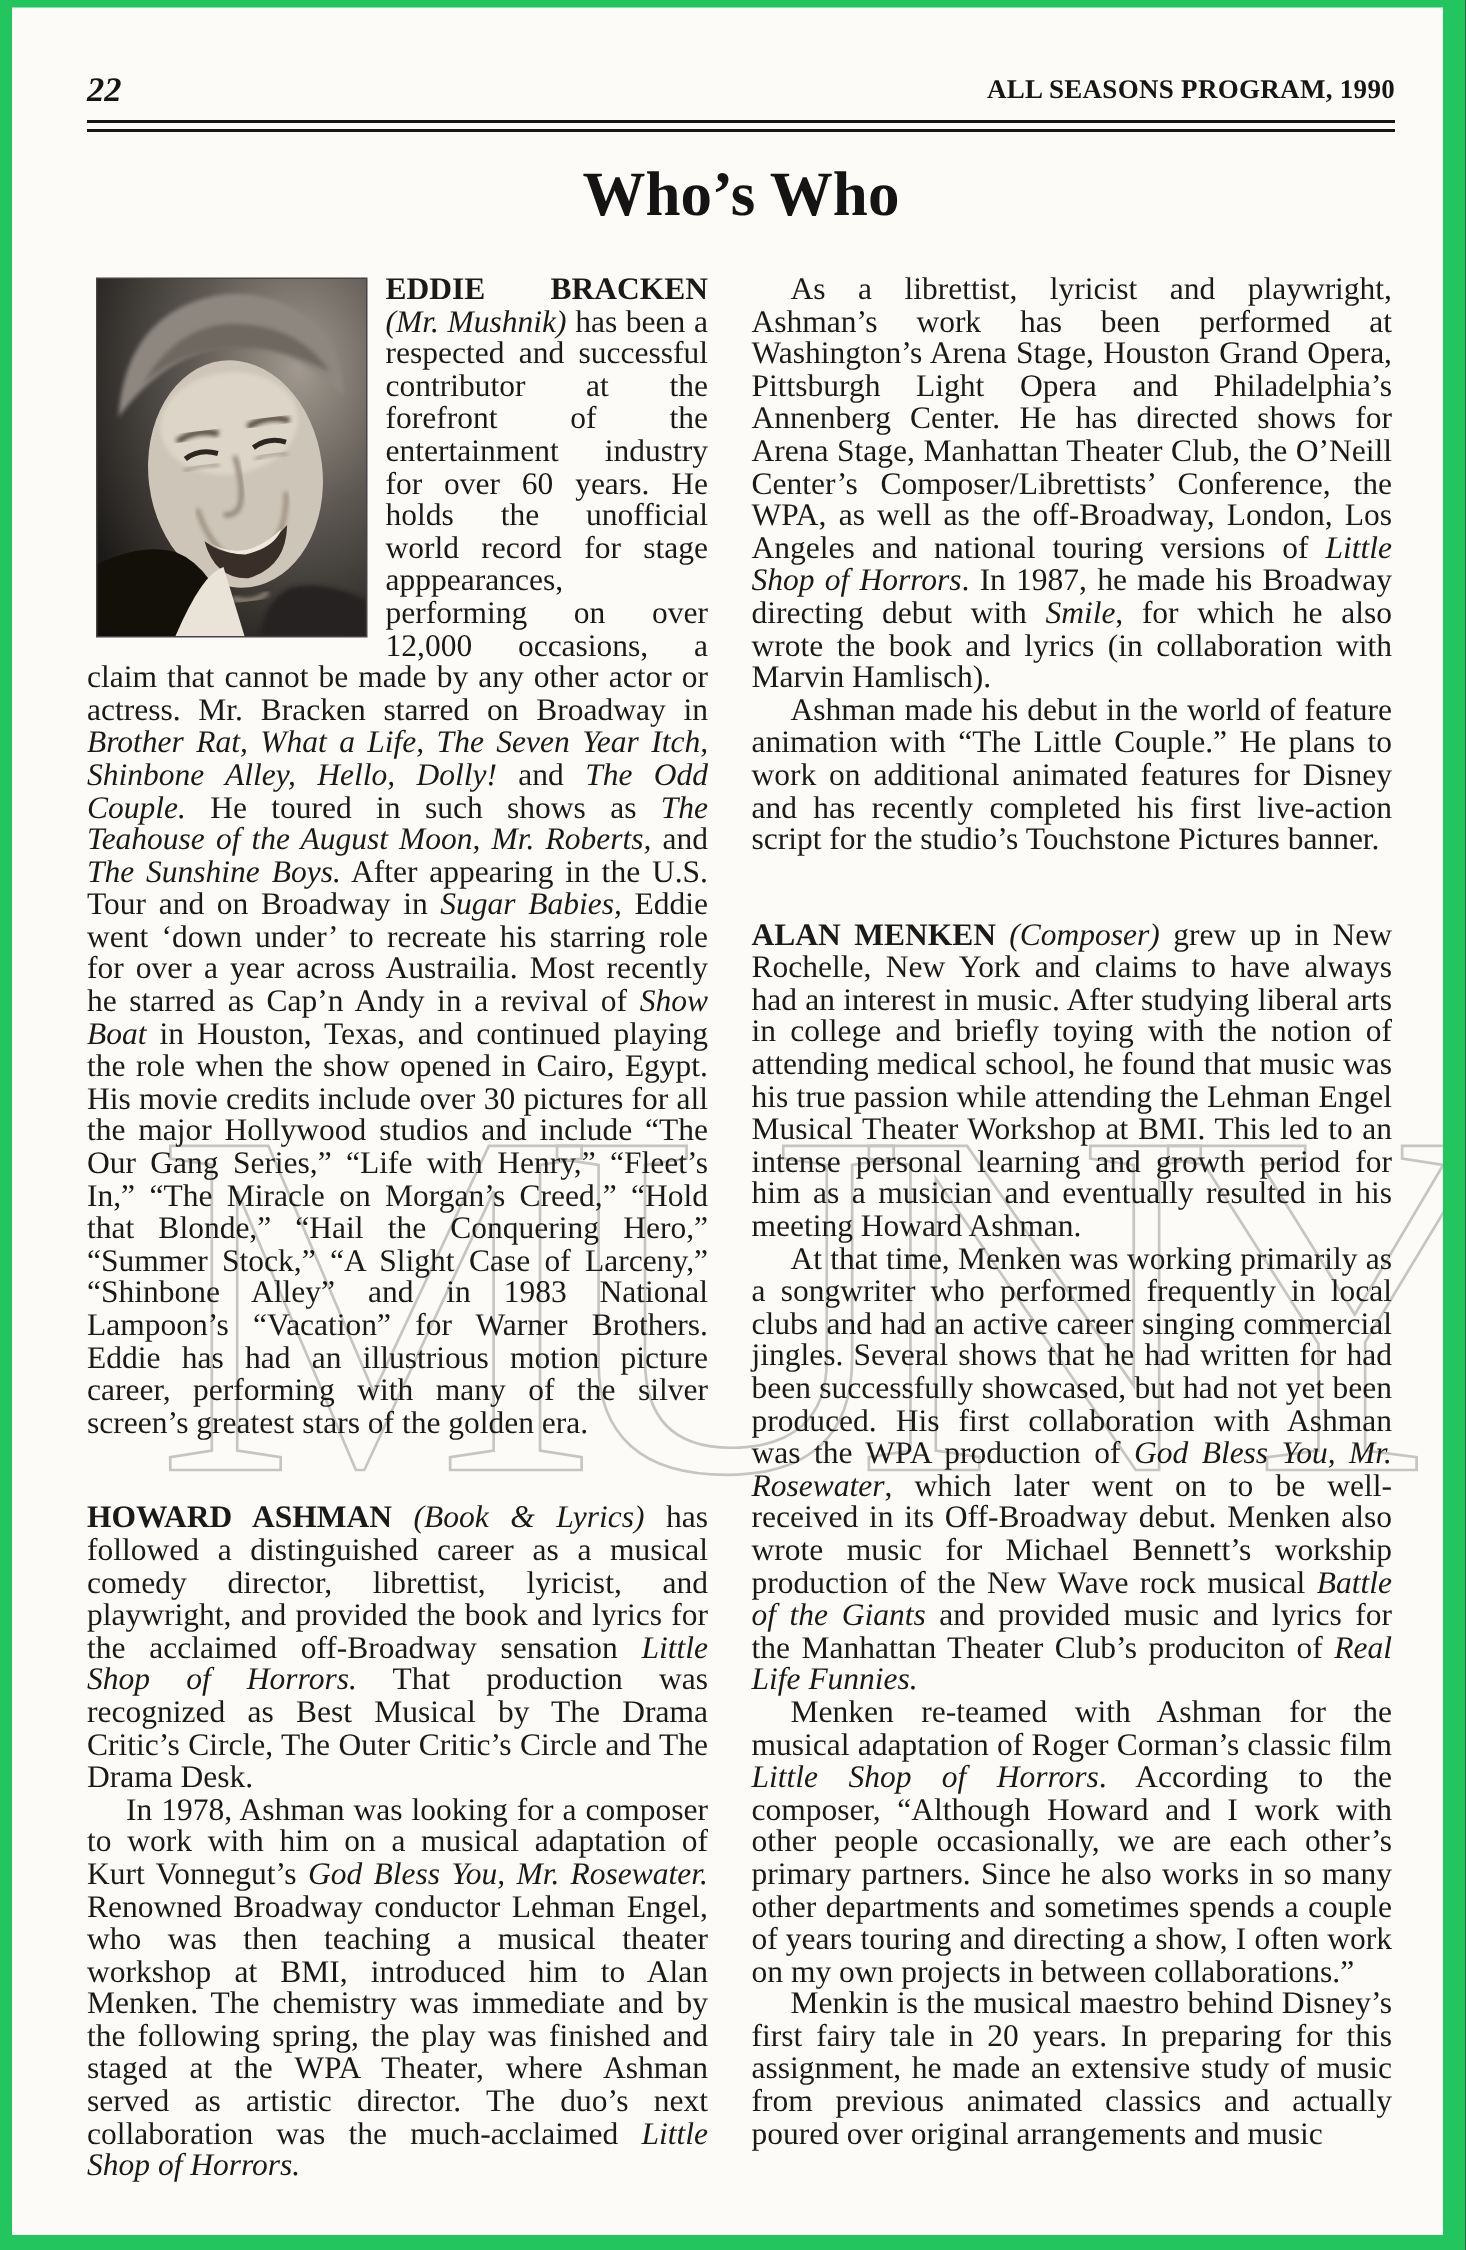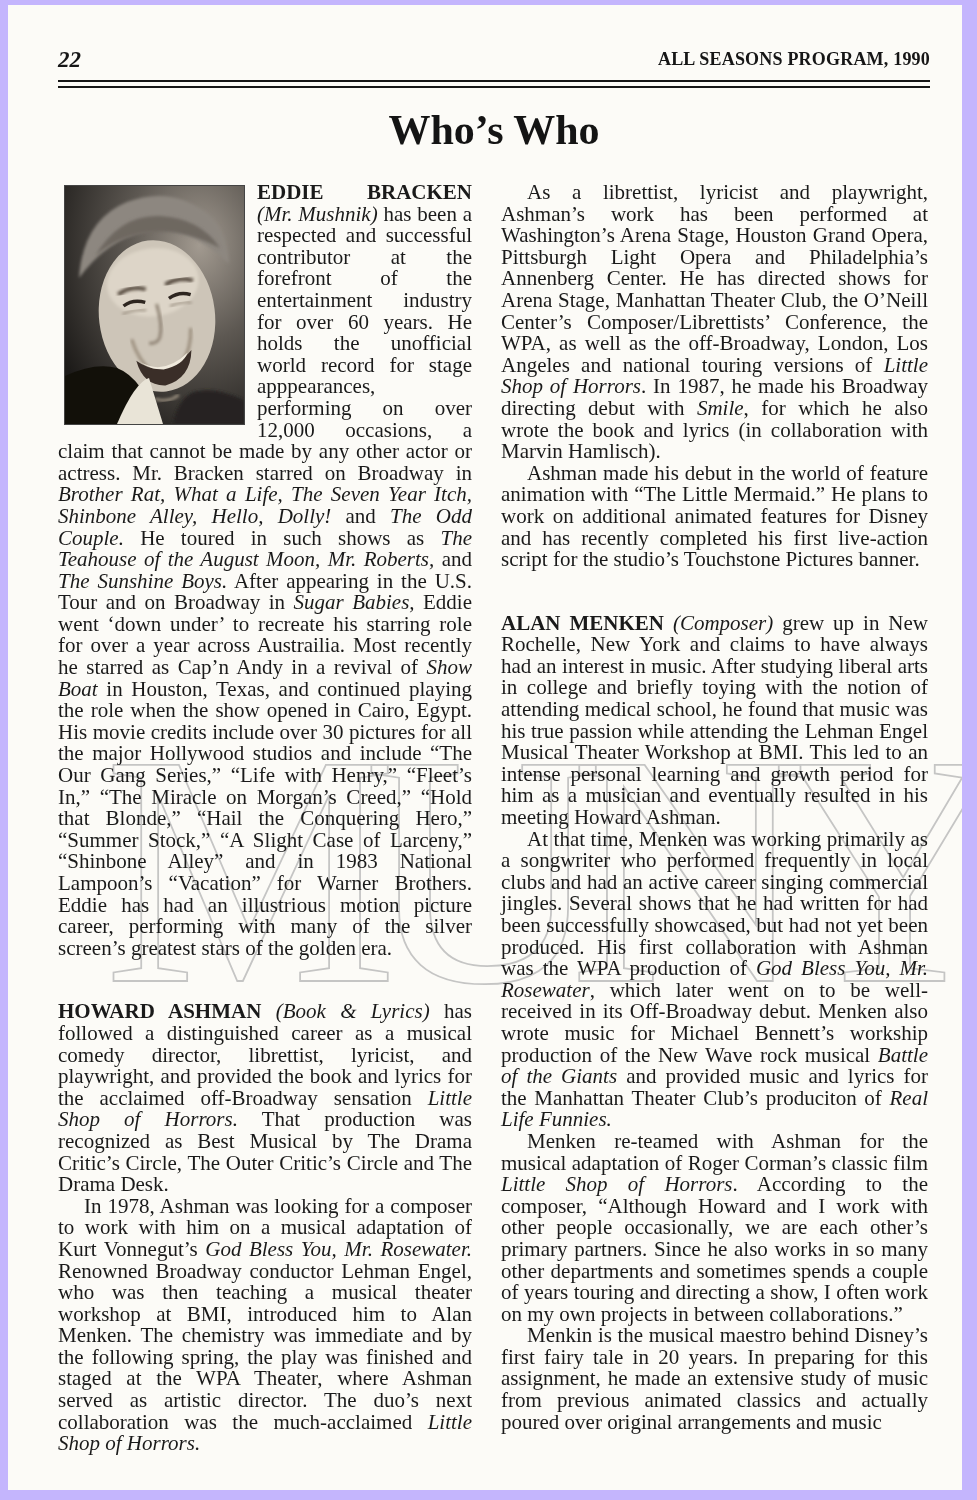--- a/index.html
+++ b/index.html
@@ -1,16 +1,16 @@
 <!DOCTYPE html>
 <html><head>
 <meta charset="utf-8">
 <style>
   html,body{margin:0;padding:0;background:#000;}
-  .scan{position:relative;width:977px;height:1500px;background:#c4b5fd;overflow:hidden;
+  .scan{position:relative;width:977px;height:1500px;background:#22c55e;overflow:hidden;
         font-family:"Liberation Serif","DejaVu Serif",serif;}
   .page{position:absolute;left:8px;top:5px;width:954px;height:1485px;background:#fcfbf7;overflow:hidden;}
 
   
   .hdr-num{position:absolute;left:50px;top:42px;font-size:23px;font-weight:bold;font-style:italic;
            color:#161616;z-index:2;}
   .hdr-right{position:absolute;right:32px;top:44px;font-size:18px;font-weight:bold;color:#161616;
              letter-spacing:.2px;z-index:2;}
   .rule{position:absolute;left:50px;width:872px;height:2.4px;background:#171717;z-index:2;}
   .rule-a{top:75px;}
@@ -102,21 +102,21 @@
       <div>
           <p class="para"><span class="seg-b">EDDIE BRACKEN </span><span class="seg-i">(Mr. Mushnik)</span><span class="seg-n"> has been a respected and successful contributor at the forefront of the entertainment industry for over 60 years. He holds the unofficial world record for stage apppearances, performing on over 12,000 occasions, a claim that cannot be made by any other actor or actress. Mr. Bracken starred on Broadway in </span><span class="seg-i">Brother Rat, What a Life, The Seven Year Itch, Shinbone Alley, Hello, Dolly!</span><span class="seg-n"> and </span><span class="seg-i">The Odd Couple.</span><span class="seg-n"> He toured in such shows as </span><span class="seg-i">The Teahouse of the August Moon, Mr. Roberts,</span><span class="seg-n"> and </span><span class="seg-i">The Sunshine Boys.</span><span class="seg-n"> After appearing in the U.S. Tour and on Broadway in </span><span class="seg-i">Sugar Babies,</span><span class="seg-n"> Eddie went ‘down under’ to recreate his starring role for over a year across Austrailia. Most recently he starred as Cap’n Andy in a revival of </span><span class="seg-i">Show Boat</span><span class="seg-n"> in Houston, Texas, and continued playing the role when the show opened in Cairo, Egypt. His movie credits include over 30 pictures for all the major Hollywood studios and include “The Our Gang Series,” “Life with Henry,” “Fleet’s In,” “The Miracle on Morgan’s Creed,” “Hold that Blonde,” “Hail the Conquering Hero,” “Summer Stock,” “A Slight Case of Larceny,” “Shinbone Alley” and in 1983 National Lampoon’s “Vacation” for Warner Brothers. Eddie has had an illustrious motion picture career, performing with many of the silver screen’s greatest stars of the golden era.</span></p>
           <p class="para gap"><span class="seg-b">HOWARD ASHMAN </span><span class="seg-i">(Book &amp; Lyrics)</span><span class="seg-n"> has followed a distinguished career as a musical comedy director, librettist, lyricist, and playwright, and provided the book and lyrics for the acclaimed off-Broadway sensation </span><span class="seg-i">Little Shop of Horrors.</span><span class="seg-n"> That production was recognized as Best Musical by The Drama Critic’s Circle, The Outer Critic’s Circle and The Drama Desk.</span></p>
           <p class="para indent"><span class="seg-n">In 1978, Ashman was looking for a composer to work with him on a musical adaptation of Kurt Vonnegut’s </span><span class="seg-i">God Bless You, Mr. Rosewater.</span><span class="seg-n"> Renowned Broadway conductor Lehman Engel, who was then teaching a musical theater workshop at BMI, introduced him to Alan Menken. The chemistry was immediate and by the following spring, the play was finished and staged at the WPA Theater, where Ashman served as artistic director. The duo’s next collaboration was the much-acclaimed </span><span class="seg-i">Little Shop of Horrors.</span></p>
         </div>
     </div>
 
     <div class="col col-right">
       <div>
           <p class="para indent"><span class="seg-n">As a librettist, lyricist and playwright, Ashman’s work has been performed at Washington’s Arena Stage, Houston Grand Opera, Pittsburgh Light Opera and Philadelphia’s Annenberg Center. He has directed shows for Arena Stage, Manhattan Theater Club, the O’Neill Center’s Composer/Librettists’ Conference, the WPA, as well as the off-Broadway, London, Los Angeles and national touring versions of </span><span class="seg-i">Little Shop of Horrors</span><span class="seg-n">. In 1987, he made his Broadway directing debut with </span><span class="seg-i">Smile</span><span class="seg-n">, for which he also wrote the book and lyrics (in collaboration with Marvin Hamlisch).</span></p>
-          <p class="para indent"><span class="seg-n">Ashman made his debut in the world of feature animation with “The Little Mermaid.” He plans to work on additional animated features for Disney and has recently completed his first live-action script for the studio’s Touchstone Pictures banner.</span></p>
+          <p class="para indent"><span class="seg-n">Ashman made his debut in the world of feature animation with “The Little Couple.” He plans to work on additional animated features for Disney and has recently completed his first live-action script for the studio’s Touchstone Pictures banner.</span></p>
           <p class="para gap"><span class="seg-b">ALAN MENKEN </span><span class="seg-i">(Composer)</span><span class="seg-n"> grew up in New Rochelle, New York and claims to have always had an interest in music. After studying liberal arts in college and briefly toying with the notion of attending medical school, he found that music was his true passion while attending the Lehman Engel Musical Theater Workshop at BMI. This led to an intense personal learning and growth period for him as a musician and eventually resulted in his meeting Howard Ashman.</span></p>
           <p class="para indent"><span class="seg-n">At that time, Menken was working primarily as a songwriter who performed frequently in local clubs and had an active career singing commercial jingles. Several shows that he had written for had been successfully showcased, but had not yet been produced. His first collaboration with Ashman was the WPA production of </span><span class="seg-i">God Bless You, Mr. Rosewater</span><span class="seg-n">, which later went on to be well-received in its Off-Broadway debut. Menken also wrote music for Michael Bennett’s workship production of the New Wave rock musical </span><span class="seg-i">Battle of the Giants</span><span class="seg-n"> and provided music and lyrics for the Manhattan Theater Club’s produciton of </span><span class="seg-i">Real Life Funnies.</span></p>
           <p class="para indent"><span class="seg-n">Menken re-teamed with Ashman for the musical adaptation of Roger Corman’s classic film </span><span class="seg-i">Little Shop of Horrors</span><span class="seg-n">. According to the composer, “Although Howard and I work with other people occasionally, we are each other’s primary partners. Since he also works in so many other departments and sometimes spends a couple of years touring and directing a show, I often work on my own projects in between collaborations.”</span></p>
           <p class="para indent"><span class="seg-n">Menkin is the musical maestro behind Disney’s first fairy tale in 20 years. In preparing for this assignment, he made an extensive study of music from previous animated classics and actually poured over original arrangements and music</span></p>
         </div>
     </div>
 
   </div>
 </div>
 

